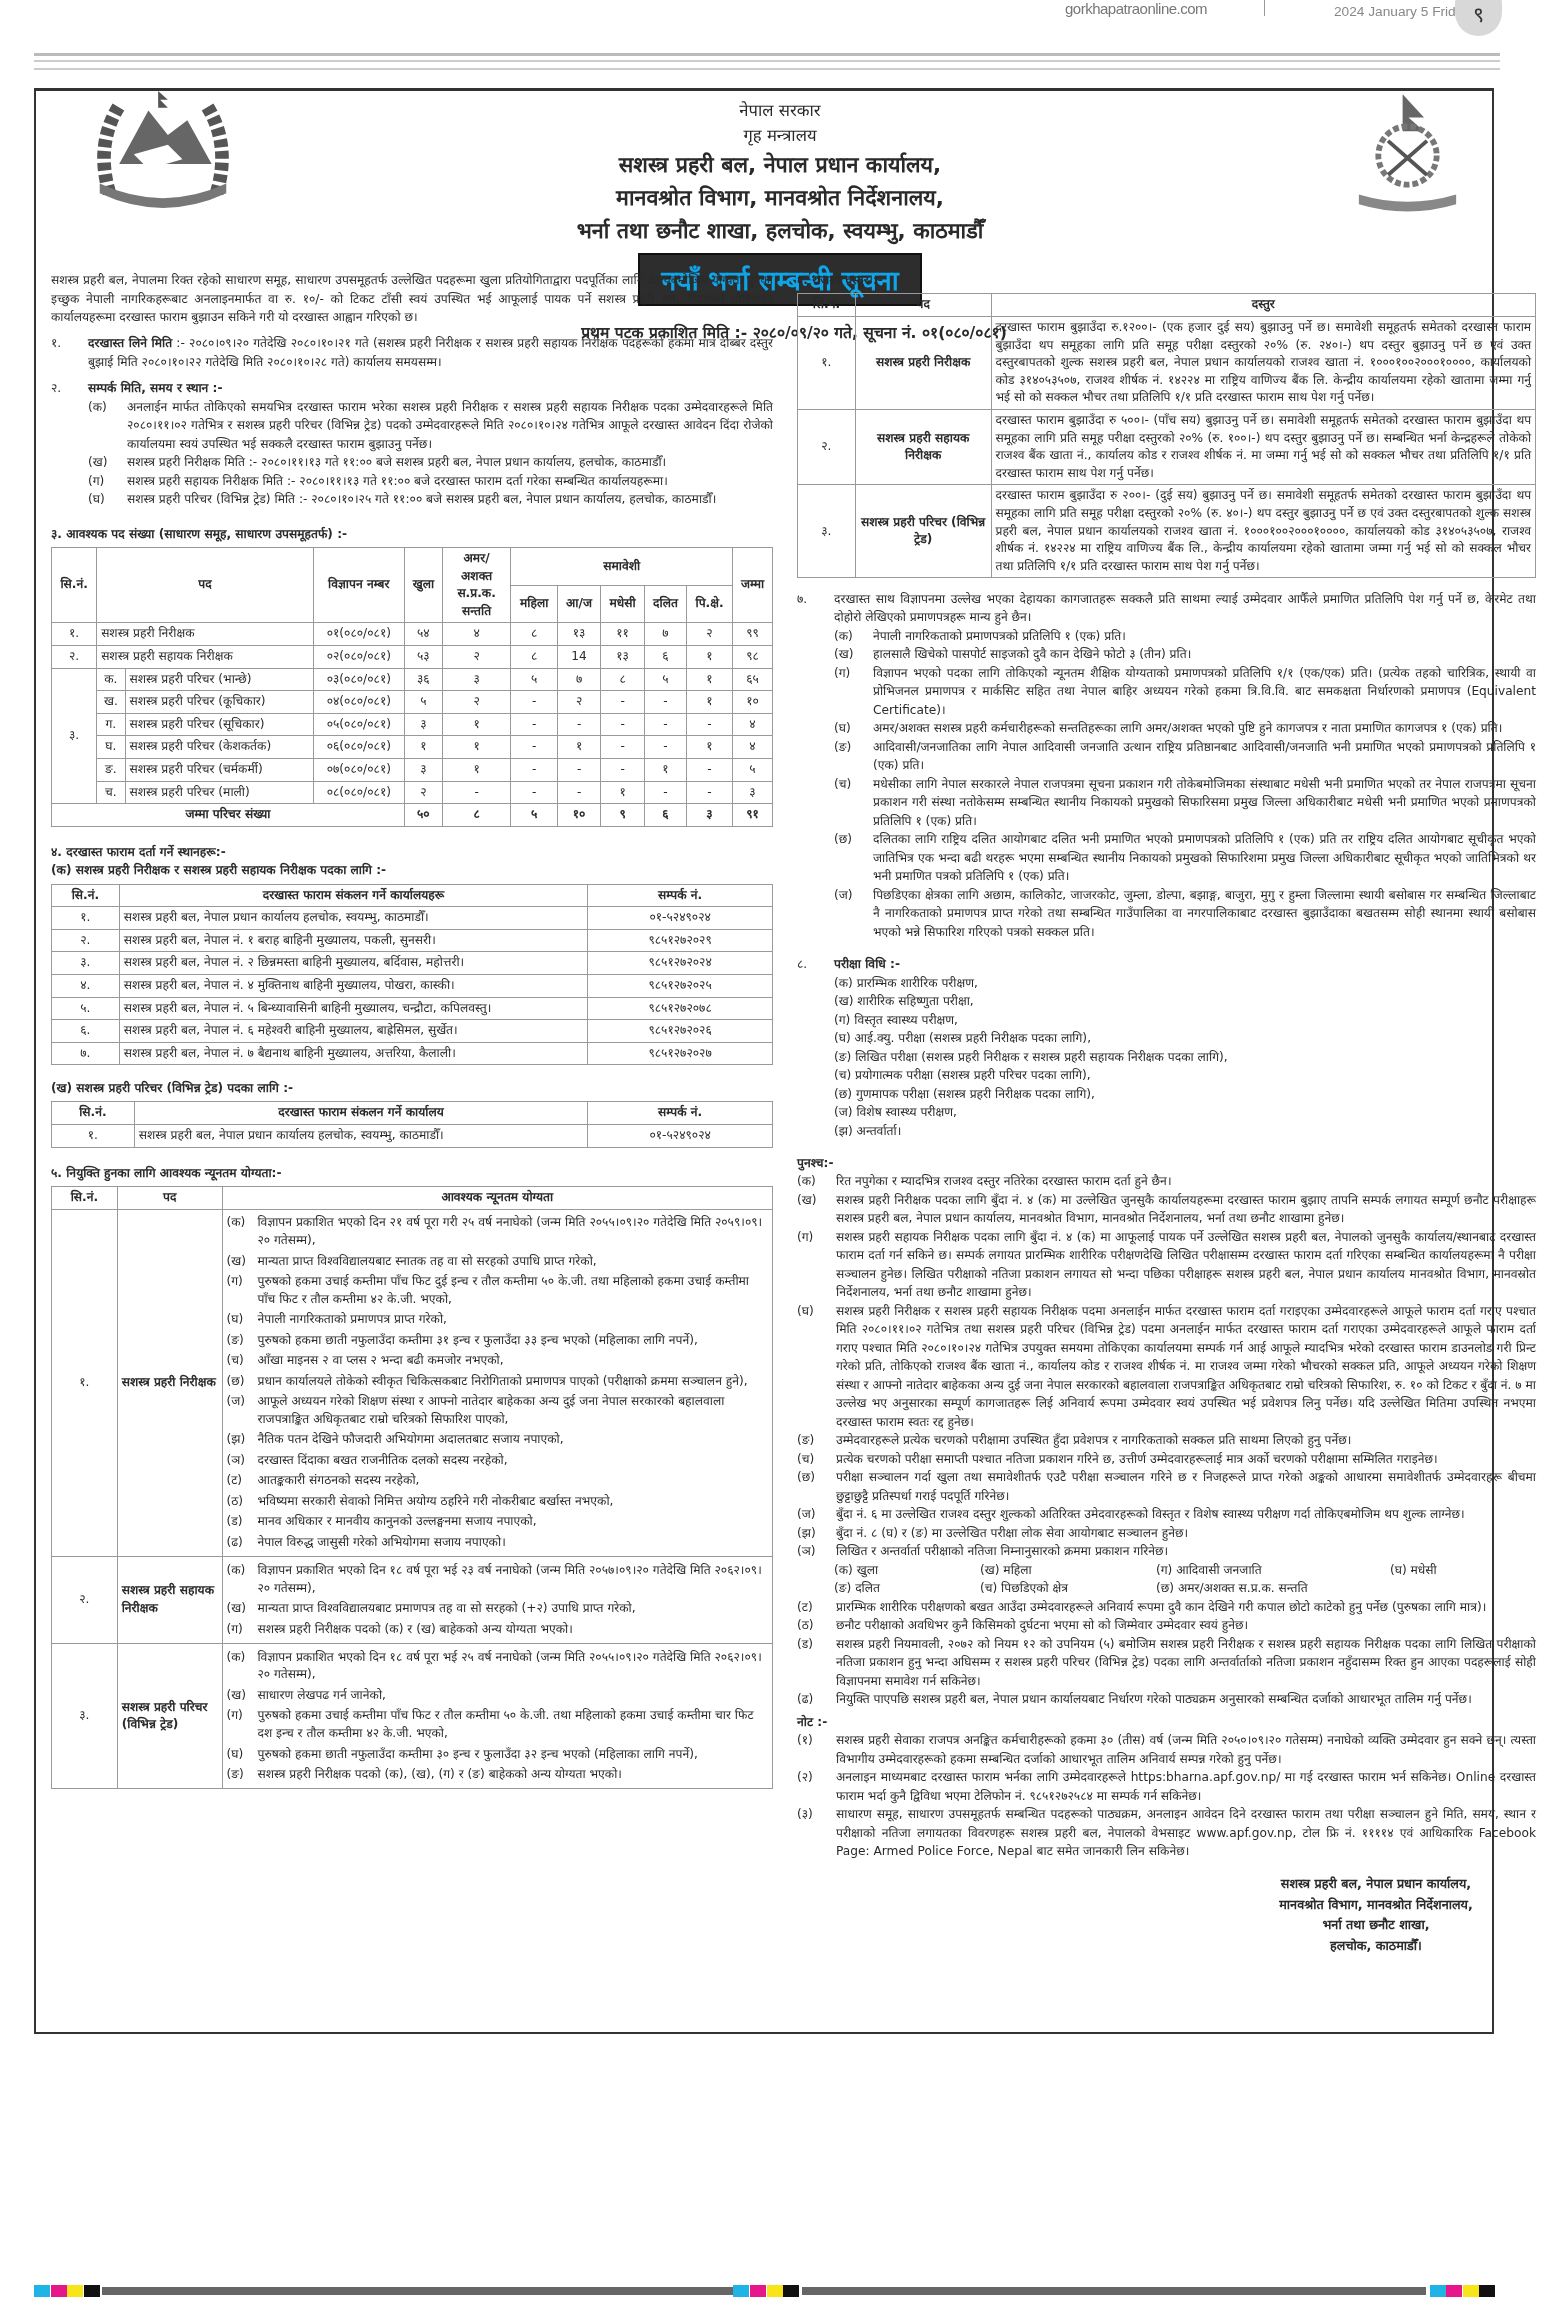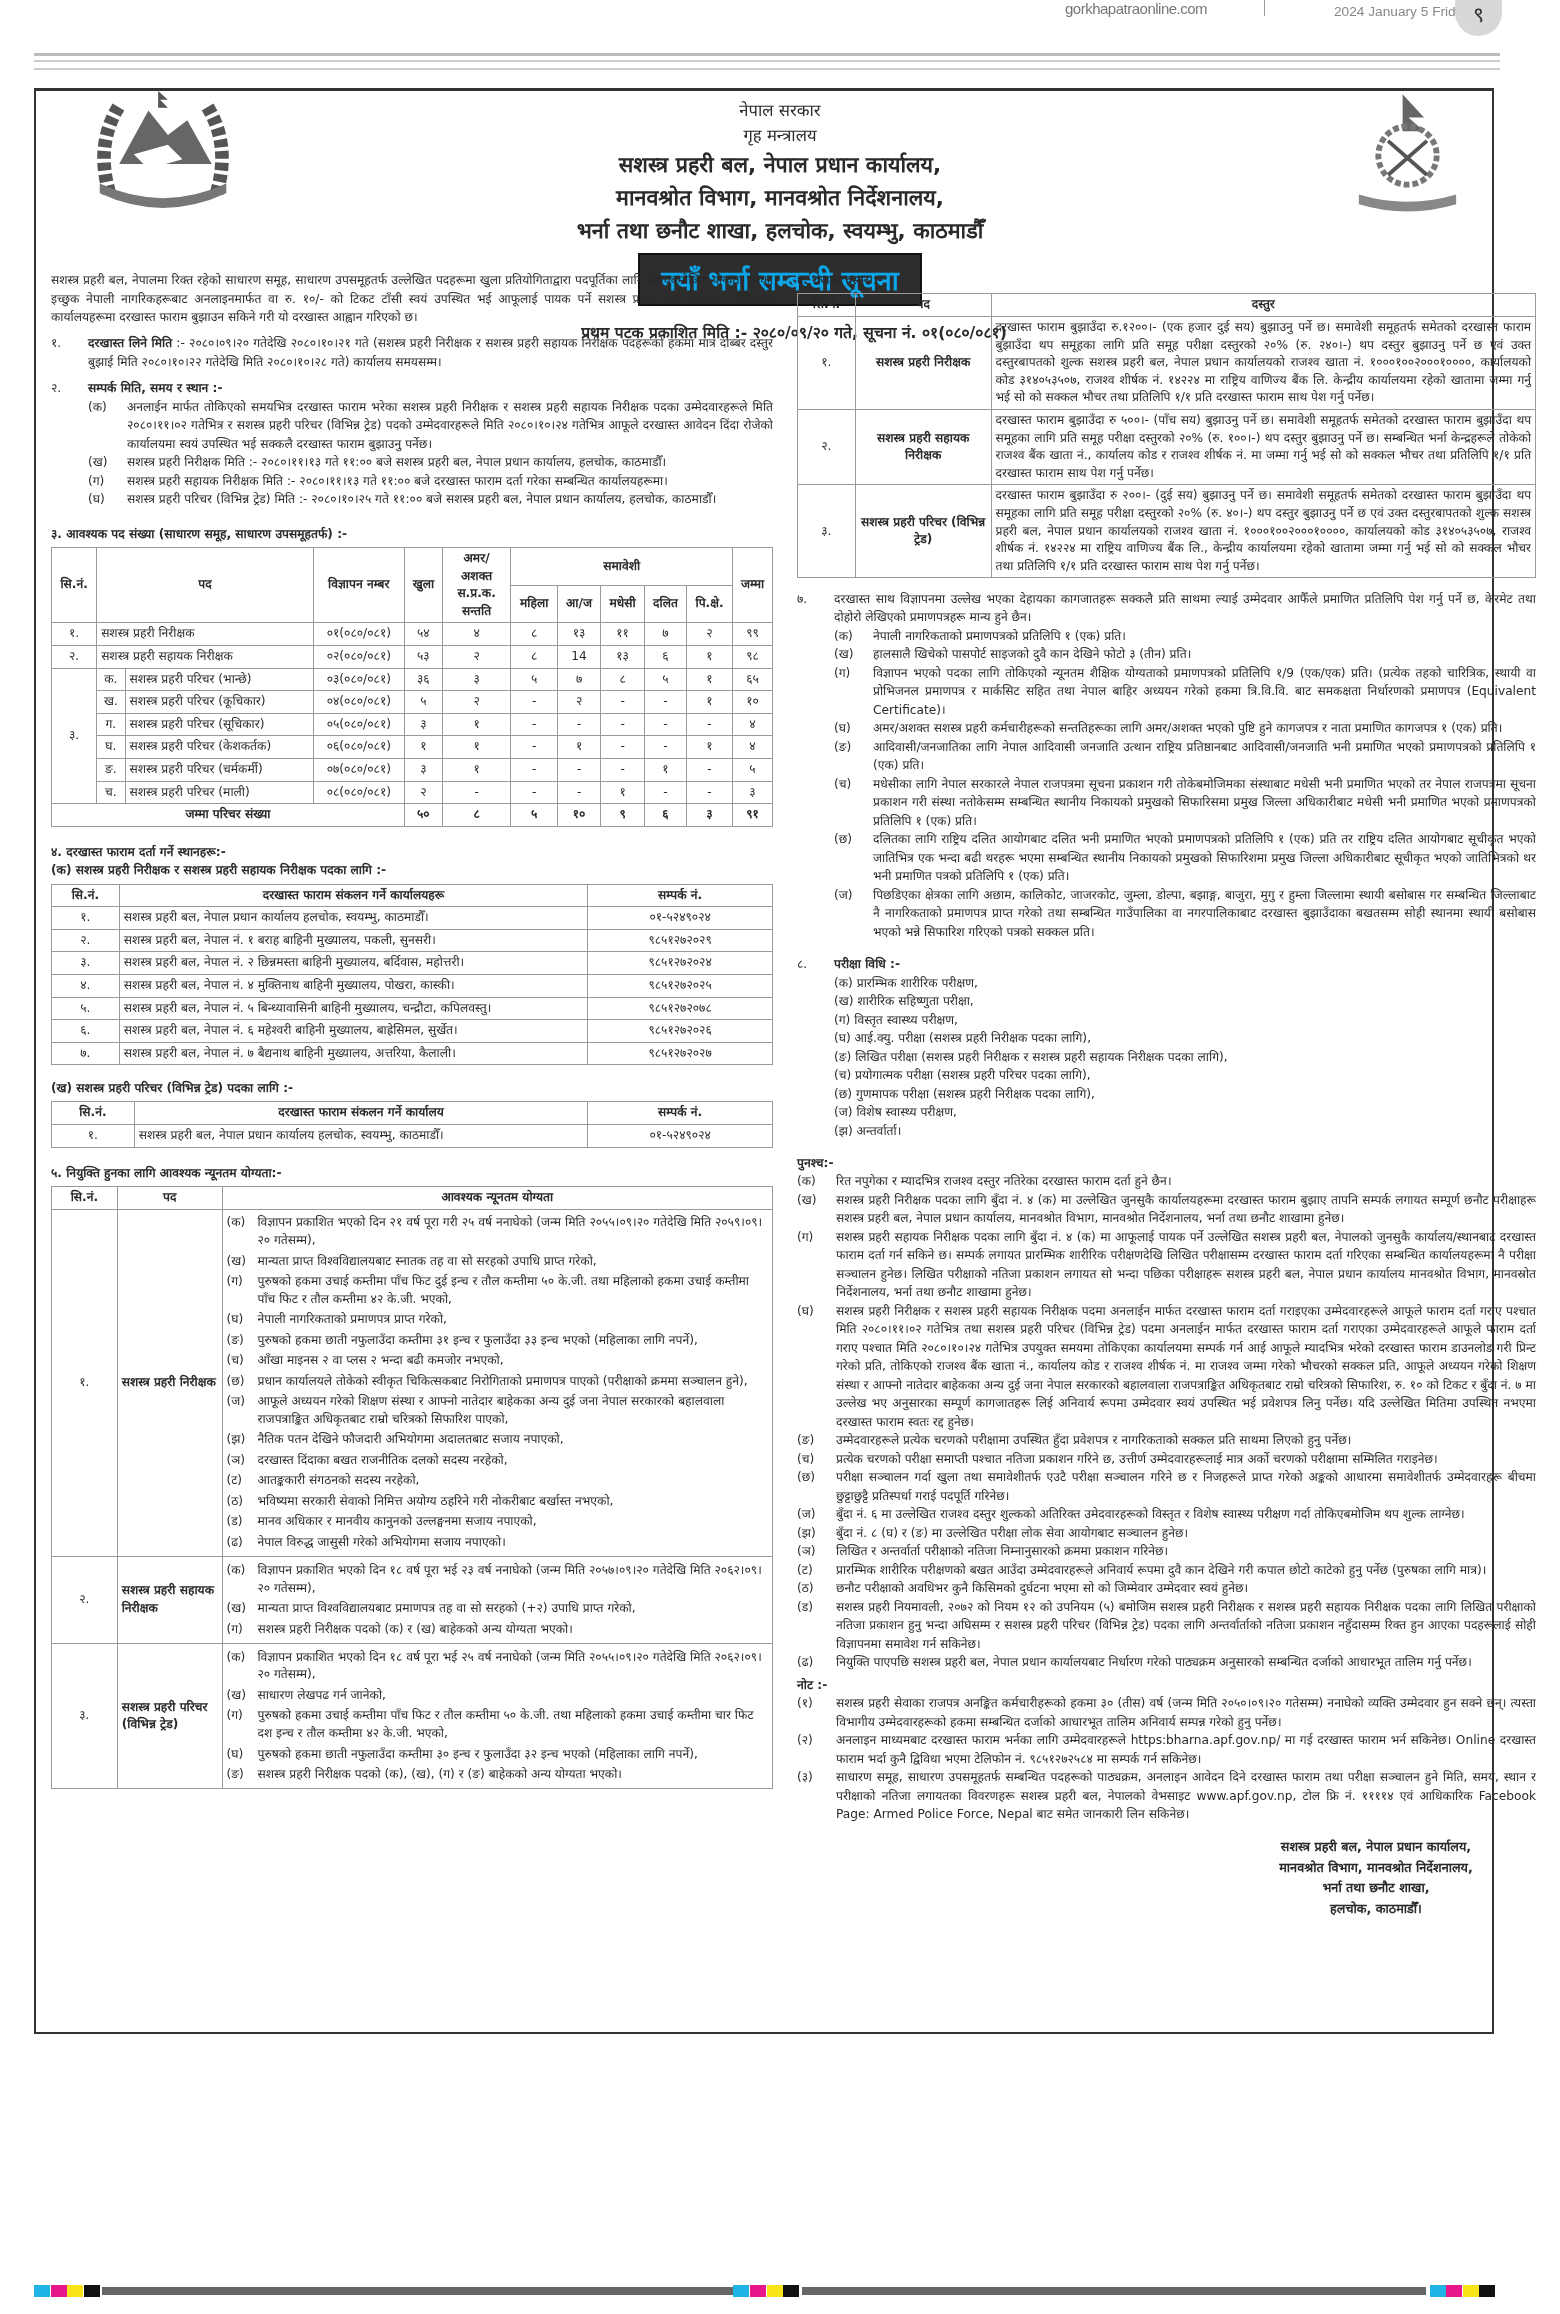--- a/index.html
+++ b/index.html
@@ -471,21 +471,21 @@
       <div class="sub">
         <span class="lbl">(क)</span>
         <span class="txt">नेपाली नागरिकताको प्रमाणपत्रको प्रतिलिपि १ (एक) प्रति।</span>
       </div>
       <div class="sub">
         <span class="lbl">(ख)</span>
         <span class="txt">हालसालै खिचेको पासपोर्ट साइजको दुवै कान देखिने फोटो ३ (तीन) प्रति।</span>
       </div>
       <div class="sub">
         <span class="lbl">(ग)</span>
-        <span class="txt">विज्ञापन भएको पदका लागि तोकिएको न्यूनतम शैक्षिक योग्यताको प्रमाणपत्रको प्रतिलिपि १/9 (एक/एक) प्रति। (प्रत्येक तहको चारित्रिक, स्थायी वा प्रोभिजनल प्रमाणपत्र र मार्कसिट सहित तथा नेपाल बाहिर अध्ययन गरेको हकमा त्रि.वि.वि. बाट समकक्षता निर्धारणको प्रमाणपत्र (Equivalent Certificate)।</span>
+        <span class="txt">विज्ञापन भएको पदका लागि तोकिएको न्यूनतम शैक्षिक योग्यताको प्रमाणपत्रको प्रतिलिपि १/१ (एक/एक) प्रति। (प्रत्येक तहको चारित्रिक, स्थायी वा प्रोभिजनल प्रमाणपत्र र मार्कसिट सहित तथा नेपाल बाहिर अध्ययन गरेको हकमा त्रि.वि.वि. बाट समकक्षता निर्धारणको प्रमाणपत्र (Equivalent Certificate)।</span>
       </div>
       <div class="sub">
         <span class="lbl">(घ)</span>
         <span class="txt">अमर/अशक्त सशस्त्र प्रहरी कर्मचारीहरूको सन्ततिहरूका लागि अमर/अशक्त भएको पुष्टि हुने कागजपत्र र नाता प्रमाणित कागजपत्र १ (एक) प्रति।</span>
       </div>
       <div class="sub">
         <span class="lbl">(ङ)</span>
         <span class="txt">आदिवासी/जनजातिका लागि नेपाल आदिवासी जनजाति उत्थान राष्ट्रिय प्रतिष्ठानबाट आदिवासी/जनजाति भनी प्रमाणित भएको प्रमाणपत्रको प्रतिलिपि १ (एक) प्रति।</span>
       </div>
       <div class="sub">
@@ -553,20 +553,29 @@
         <span class="txt">बुँदा नं. ६ मा उल्लेखित राजश्व दस्तुर शुल्कको अतिरिक्त उमेदवारहरूको विस्तृत र विशेष स्वास्थ्य परीक्षण गर्दा तोकिएबमोजिम थप शुल्क लाग्नेछ।</span>
       </div>
       <div class="sub" style="margin-left: 0px;">
         <span class="lbl">(झ)</span>
         <span class="txt">बुँदा नं. ८ (घ) र (ङ) मा उल्लेखित परीक्षा लोक सेवा आयोगबाट सञ्चालन हुनेछ।</span>
       </div>
       <div class="sub" style="margin-left: 0px;">
         <span class="lbl">(ञ)</span>
         <span class="txt">लिखित र अन्तर्वार्ता परीक्षाको नतिजा निम्नानुसारको क्रममा प्रकाशन गरिनेछ।</span>
       </div>
+    </div>
+  <div id="psorder" style="display:grid;grid-template-columns:146px 176px 234px 146px;margin-left:37px;">
+      <span>(क) खुला</span>
+      <span>(ख) महिला</span>
+      <span>(ग) आदिवासी जनजाति</span>
+      <span>(घ) मधेसी</span>
+      <span>(ङ) दलित</span>
+      <span>(च) पिछडिएको क्षेत्र</span>
+      <span>(छ) अमर/अशक्त स.प्र.क. सन्तति</span>
     </div>
   <div id="psitems2">
       <div class="sub" style="margin-left: 0px;">
         <span class="lbl">(ट)</span>
         <span class="txt">प्रारम्भिक शारीरिक परीक्षणको बखत आउँदा उम्मेदवारहरूले अनिवार्य रूपमा दुवै कान देखिने गरी कपाल छोटो काटेको हुनु पर्नेछ (पुरुषका लागि मात्र)।</span>
       </div>
       <div class="sub" style="margin-left: 0px;">
         <span class="lbl">(ठ)</span>
         <span class="txt">छनौट परीक्षाको अवधिभर कुनै किसिमको दुर्घटना भएमा सो को जिम्मेवार उम्मेदवार स्वयं हुनेछ।</span>
       </div>

